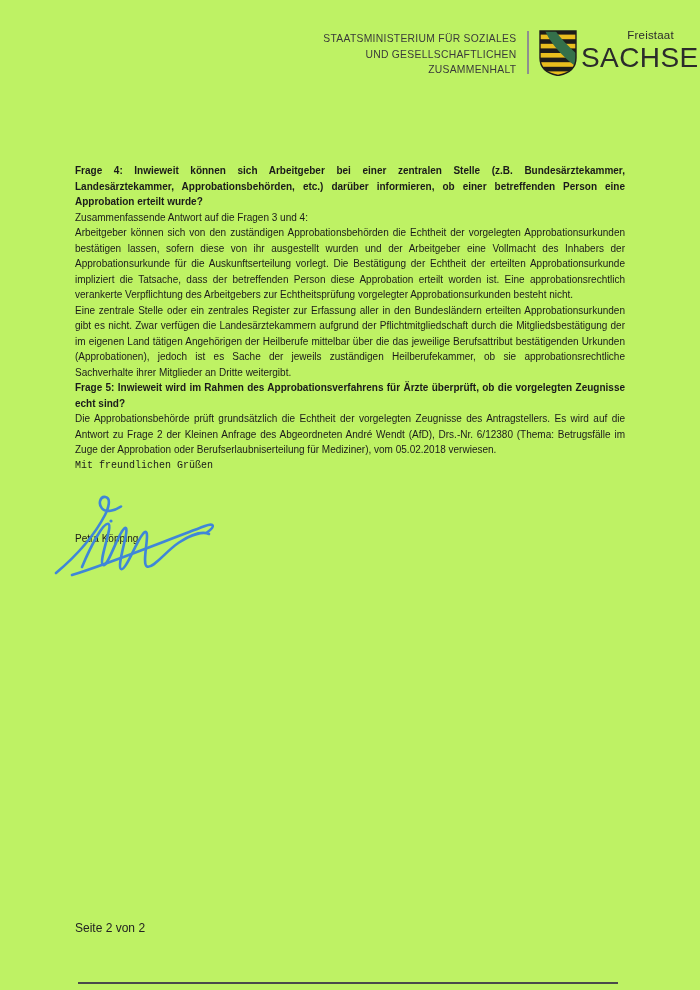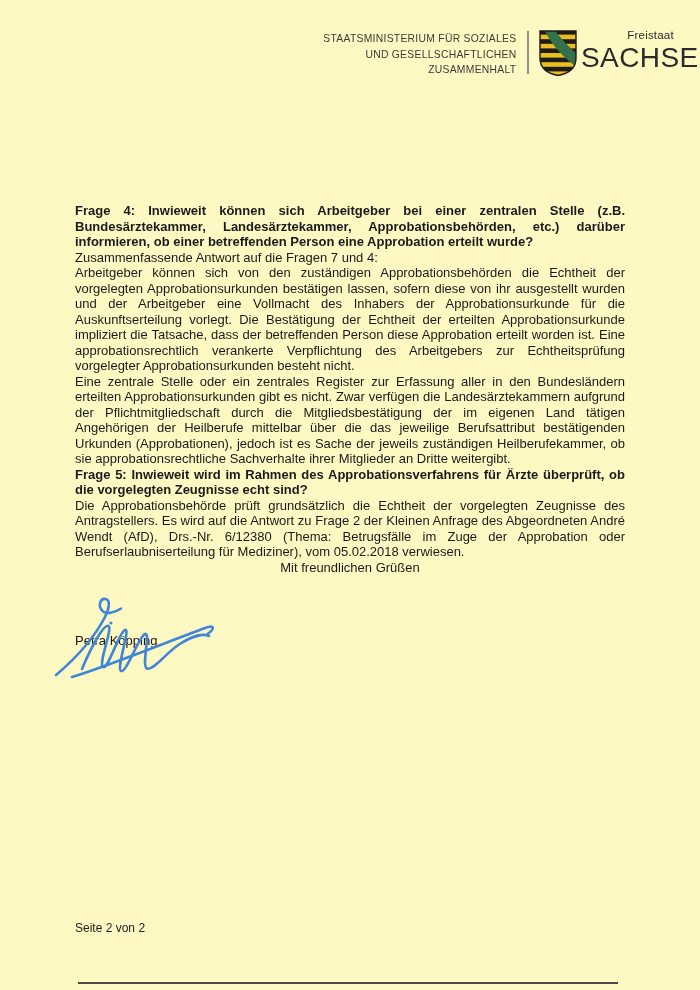--- a/index.html
+++ b/index.html
@@ -1,48 +1,48 @@
 <!DOCTYPE html>
 <html lang="de"><head>
 <meta charset="utf-8">
 <style>
   html,body{margin:0;padding:0;background:#e9e9e9;}
   .page{
-    position:relative;width:700px;height:990px;background:#fef9c3;
+    position:relative;width:700px;height:990px;background:#bef264;
     font-family:"Liberation Sans","DejaVu Sans",sans-serif;color:#1a1a1a;
     overflow:hidden;margin:0 auto;
   }
   
   .header{position:absolute;top:0;left:0;right:0;height:110px;}
   .ministry{
     position:absolute;top:31px;right:184px;text-align:right;
     font-size:11px;line-height:15.5px;letter-spacing:.3px;color:#3a3a3a;
     transform:scaleX(.94);transform-origin:right top;white-space:nowrap;
   }
   .ministry span{display:block;}
   .hdr-divider{position:absolute;top:31px;left:527px;width:2px;height:43px;background:#8f8f8f;}
   .coat{position:absolute;top:30px;left:539px;}
   .brand{position:absolute;top:30px;left:581px;color:#2b2b2b;line-height:1;}
   .brand .freistaat{font-size:11.5px;letter-spacing:.2px;display:block;margin:0 0 2px 1px;text-align:center;}
   .brand .sachsen{font-size:28px;letter-spacing:.4px;display:block;}
   
   .letter{
     position:absolute;left:75px;top:163px;width:550px;
-    font-size:13px;line-height:15.5px;text-align:justify;
-    hyphens:auto;margin-top:40px;-webkit-hyphens:auto;
+    font-size:10px;line-height:15.5px;text-align:justify;
+    hyphens:auto;-webkit-hyphens:auto;
   }
   .letter p{margin:0;}
   .q{font-weight:bold;}
   .mb-q4{margin-bottom:16px;}
   .mb-intro{margin-bottom:10px;}
   .mb-p1{margin-bottom:11px;}
   .mb-p2{margin-bottom:9px;}
   .mb-q5{margin-bottom:17px;}
   .mb-p3{margin-bottom:16px;}
-  .closing{text-align:center;}
+  .closing{text-align:left;font-family:Liberation Mono, monospace;}
   .sig-block{position:relative;height:118px;text-align:left;}
   .sig-svg{position:absolute;left:-22px;top:12px;}
   .signer{position:absolute;left:0;top:58px;}
   
   .page-indicator{position:absolute;left:75px;top:921px;font-size:12px;color:#222;}
   .scan-edge{position:absolute;left:78px;top:982px;width:540px;height:2px;background:#4a4a4a;}
 </style>
 </head>
 <body>
 
@@ -79,21 +79,21 @@
 
     <div class="brand">
       <span class="freistaat">Freistaat</span>
       <span class="sachsen">SACHSEN</span>
     </div>
   </div>
 
   <div class="letter">
     <p class="q mb-q4">Frage 4: Inwieweit können sich Arbeitgeber bei einer zentralen Stelle (z.B. Bundesärztekammer, Landesärztekammer, Approbationsbehörden, etc.) darüber informieren, ob einer betreffenden Person eine Approbation erteilt wurde?</p>
 
-    <p class="mb-intro">Zusammenfassende Antwort auf die Fragen 7 und 4:</p>
+    <p class="mb-intro">Zusammenfassende Antwort auf die Fragen 3 und 4:</p>
 
     <p class="mb-p1">Arbeitgeber können sich von den zuständigen Approbationsbehörden die Echtheit der vorgelegten Approbationsurkunden bestätigen lassen, sofern diese von ihr ausgestellt wurden und der Arbeitgeber eine Vollmacht des Inhabers der Approbationsurkunde für die Auskunftserteilung vorlegt. Die Bestätigung der Echtheit der erteilten Approbationsurkunde impliziert die Tatsache, dass der betreffenden Person diese Approbation erteilt worden ist. Eine approbationsrechtlich verankerte Verpflichtung des Arbeitgebers zur Echtheitsprüfung vorgelegter Approbationsurkunden besteht nicht.</p>
 
     <p class="mb-p2">Eine zentrale Stelle oder ein zentrales Register zur Erfassung aller in den Bundesländern erteilten Approbationsurkunden gibt es nicht. Zwar verfügen die Landesärztekammern aufgrund der Pflichtmitgliedschaft durch die Mitgliedsbestätigung der im eigenen Land tätigen Angehörigen der Heilberufe mittelbar über die das jeweilige Berufsattribut bestätigenden Urkunden (Approbationen), jedoch ist es Sache der jeweils zuständigen Heilberufekammer, ob sie approbationsrechtliche Sachverhalte ihrer Mitglieder an Dritte weitergibt.</p>
 
     <p class="q mb-q5">Frage 5: Inwieweit wird im Rahmen des Approbationsverfahrens für Ärzte überprüft, ob die vorgelegten Zeugnisse echt sind?</p>
 
     <p class="mb-p3">Die Approbationsbehörde prüft grundsätzlich die Echtheit der vorgelegten Zeugnisse des Antragstellers. Es wird auf die Antwort zu Frage 2 der Kleinen Anfrage des Abgeordneten André Wendt (AfD), Drs.-Nr. 6/12380 (Thema: Betrugsfälle im Zuge der Approbation oder Berufserlaubniserteilung für Mediziner), vom 05.02.2018 verwiesen.</p>
 
     <p class="closing">Mit freundlichen Grüßen</p>

